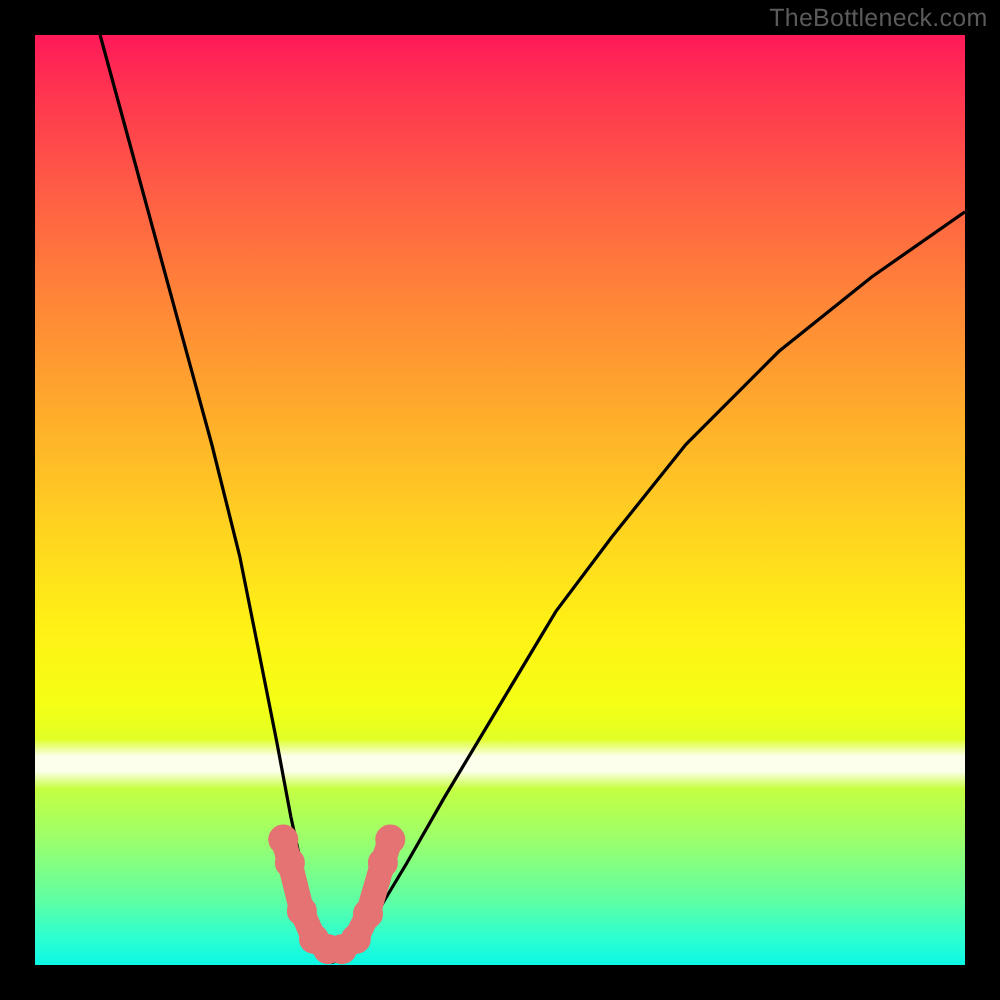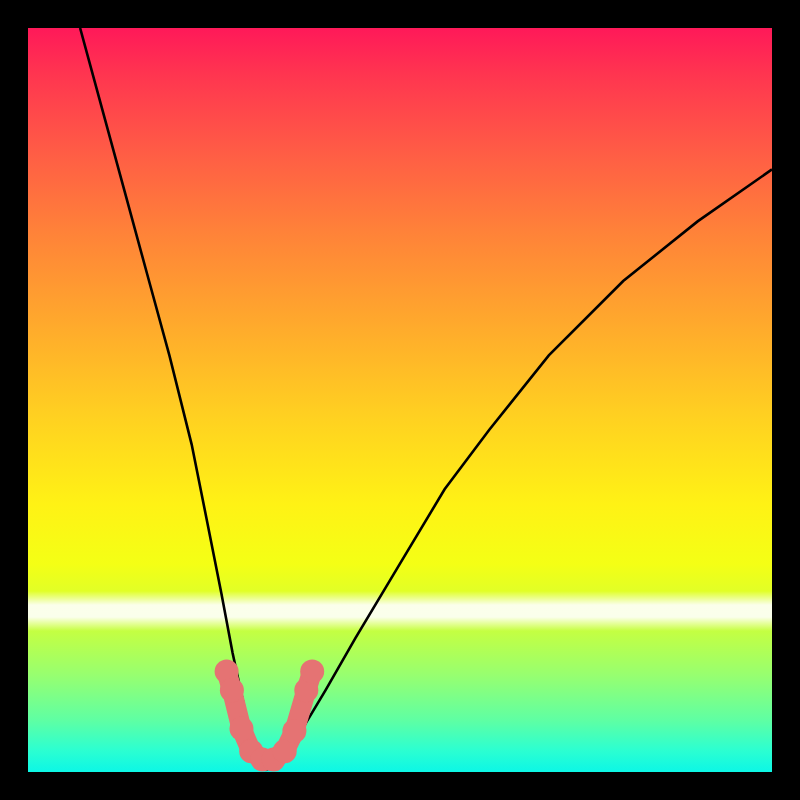--- a/index.html
+++ b/index.html
@@ -91,13 +91,14 @@
           <circle cx="234.4" cy="731.4" r="12" fill="#e57373" stroke="#c45a5a" stroke-width="0"></circle>
           <circle cx="245.5" cy="731.4" r="12" fill="#e57373" stroke="#c45a5a" stroke-width="0"></circle>
           <circle cx="256.7" cy="723.2" r="12" fill="#e57373" stroke="#c45a5a" stroke-width="0"></circle>
           <circle cx="266.4" cy="703.1" r="12" fill="#e57373" stroke="#c45a5a" stroke-width="0"></circle>
           <circle cx="278.3" cy="662.2" r="12" fill="#e57373" stroke="#c45a5a" stroke-width="0"></circle>
           <circle cx="284.2" cy="643.6" r="12" fill="#e57373" stroke="#c45a5a" stroke-width="0"></circle>
         </g>
     </svg>
   </div>
 
+  <div class="watermark">TheBottleneck.com</div>
 </div>
 
 </body></html>

